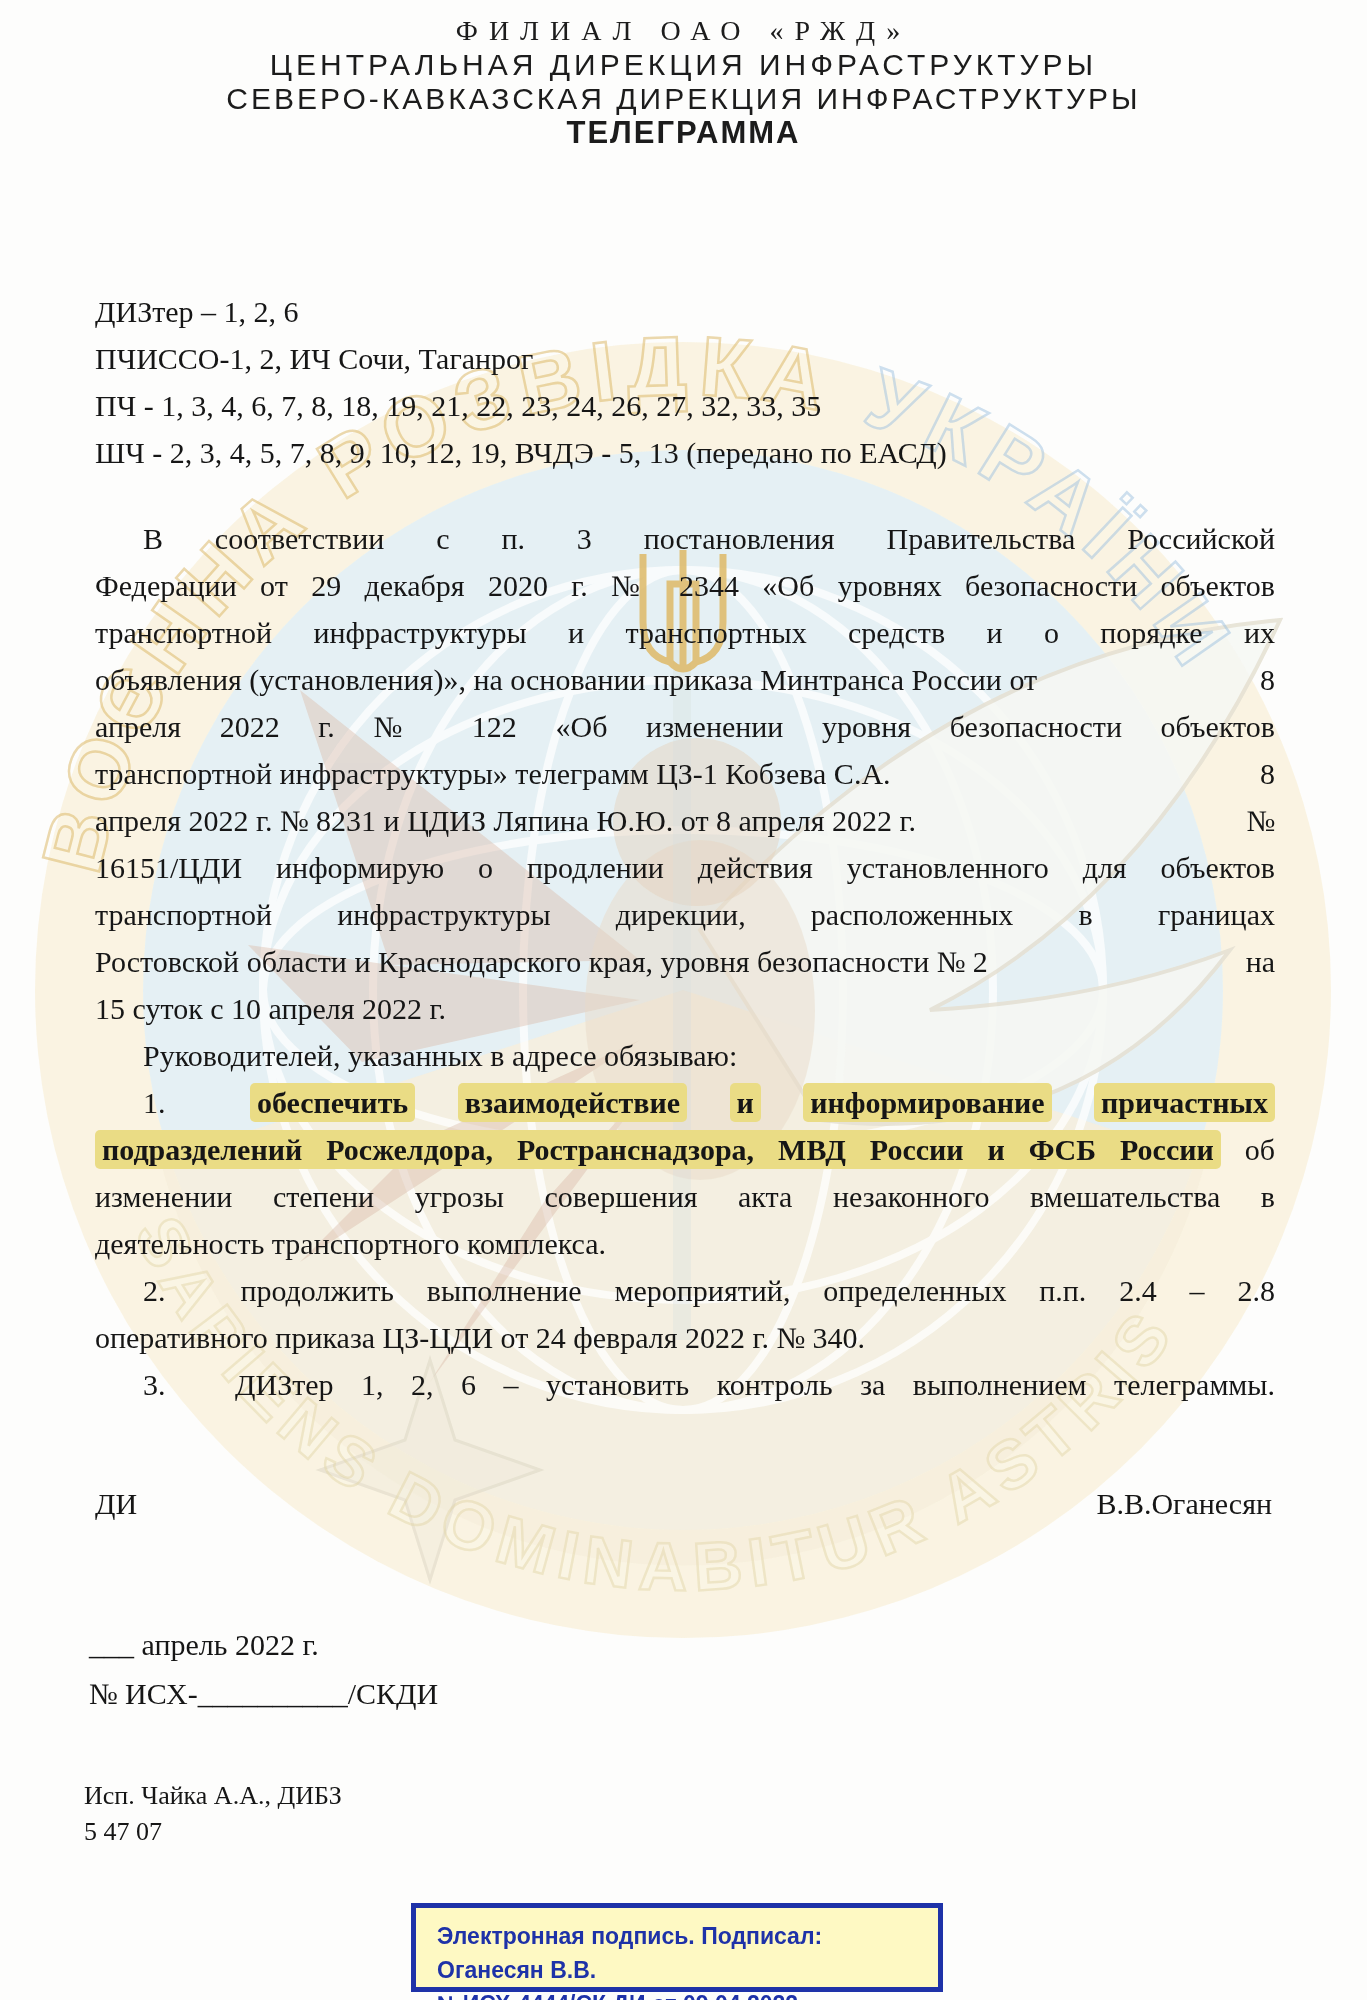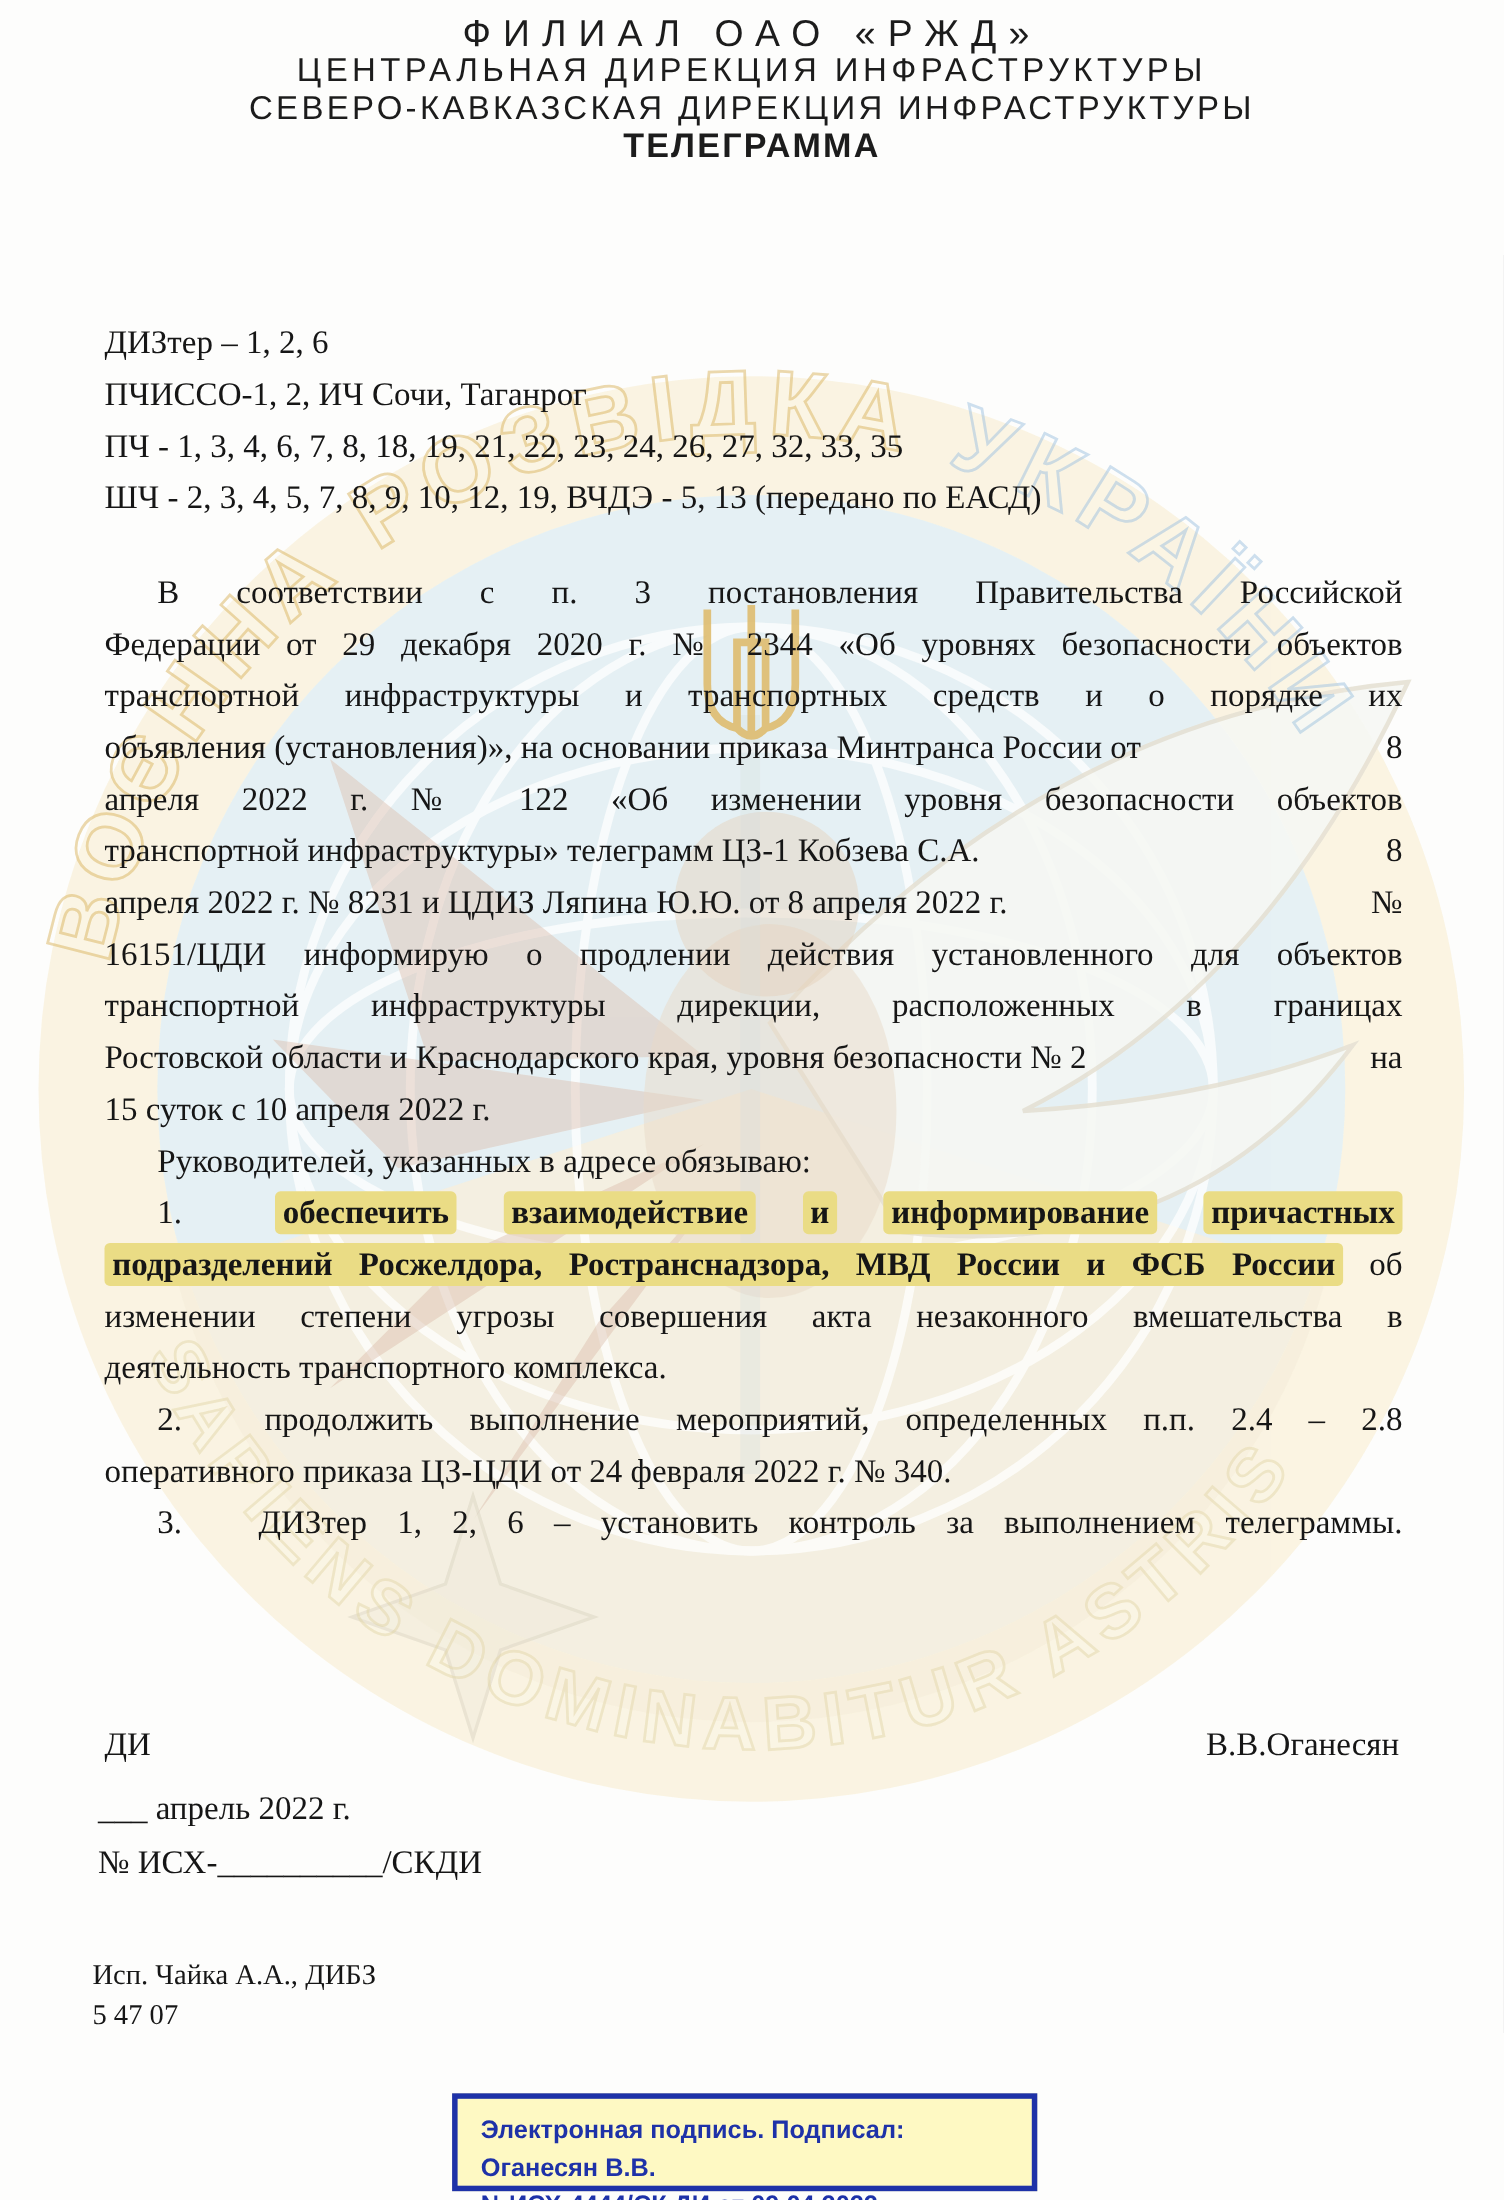--- a/index.html
+++ b/index.html
@@ -3,35 +3,35 @@
 <meta charset="utf-8">
 <style>
   html,body{margin:0;padding:0;background:#e9e9e9;}
   .page{position:relative;width:1367px;height:2000px;background:#fdfdfc;color:#161616;
         overflow:hidden;font-family:"Liberation Serif","DejaVu Serif",serif;}
   .wm{position:absolute;left:0;top:0;z-index:0;pointer-events:none;}
   .content{position:relative;z-index:1;}
 
   .head{position:absolute;top:14px;left:0;width:100%;text-align:center;
         font-family:"Liberation Sans",sans-serif;color:#1c1c1c;}
-  .head .h1{font-size:34px;letter-spacing:11px;line-height:34px;}
+  .head .h1{font-size:28px;letter-spacing:11px;line-height:34px;font-family:Liberation Serif, serif;}
   .head .h2{font-size:30px;letter-spacing:4px;line-height:34px;}
   .head .h3{font-size:30px;letter-spacing:3px;line-height:33px;}
   .head .h4{font-size:31px;font-weight:bold;letter-spacing:2px;line-height:36px;}
 
   .addr{position:absolute;top:288px;left:95px;width:1180px;font-size:30px;line-height:47px;}
   .body-text{position:absolute;top:515px;left:95px;width:1180px;font-size:30px;line-height:47px;}
   .ln{height:47px;white-space:nowrap;}
   .j{white-space:normal;text-align:justify;text-align-last:justify;}
   .f{display:flex;justify-content:space-between;}
   .ind{padding-left:48px;}
   .num{margin-right:42px;}
   .hl{background:var(--highlight,#eadc85);padding:3px 7px;border-radius:5px;font-weight:bold;}
 
-  .sigrow{position:absolute;top:1569px;left:95px;width:1177px;display:flex;
+  .sigrow{position:absolute;top:1487px;left:95px;width:1177px;display:flex;
           justify-content:space-between;font-size:30px;}
   .req{position:absolute;top:1620px;left:89px;font-size:30px;line-height:49px;}
   .exec{position:absolute;top:1778px;left:84px;font-size:26px;line-height:36px;}
 
   .stamp{position:absolute;left:411px;top:1903px;width:532px;height:89px;box-sizing:border-box;
          border:5px solid var(--stamp-blue,#1e32a8);padding:11px 10px 0 21px;
          font-family:"Liberation Sans",sans-serif;font-weight:bold;font-size:23px;
          line-height:34px;color:var(--stamp-blue,#1e32a8);background:#fef9c3;}
 </style>
 </head>

